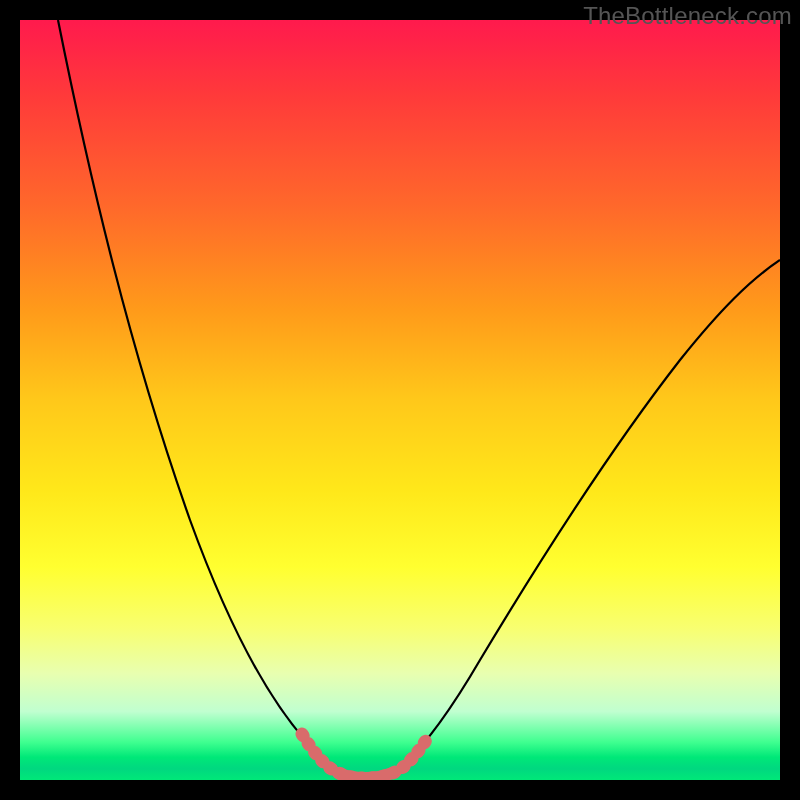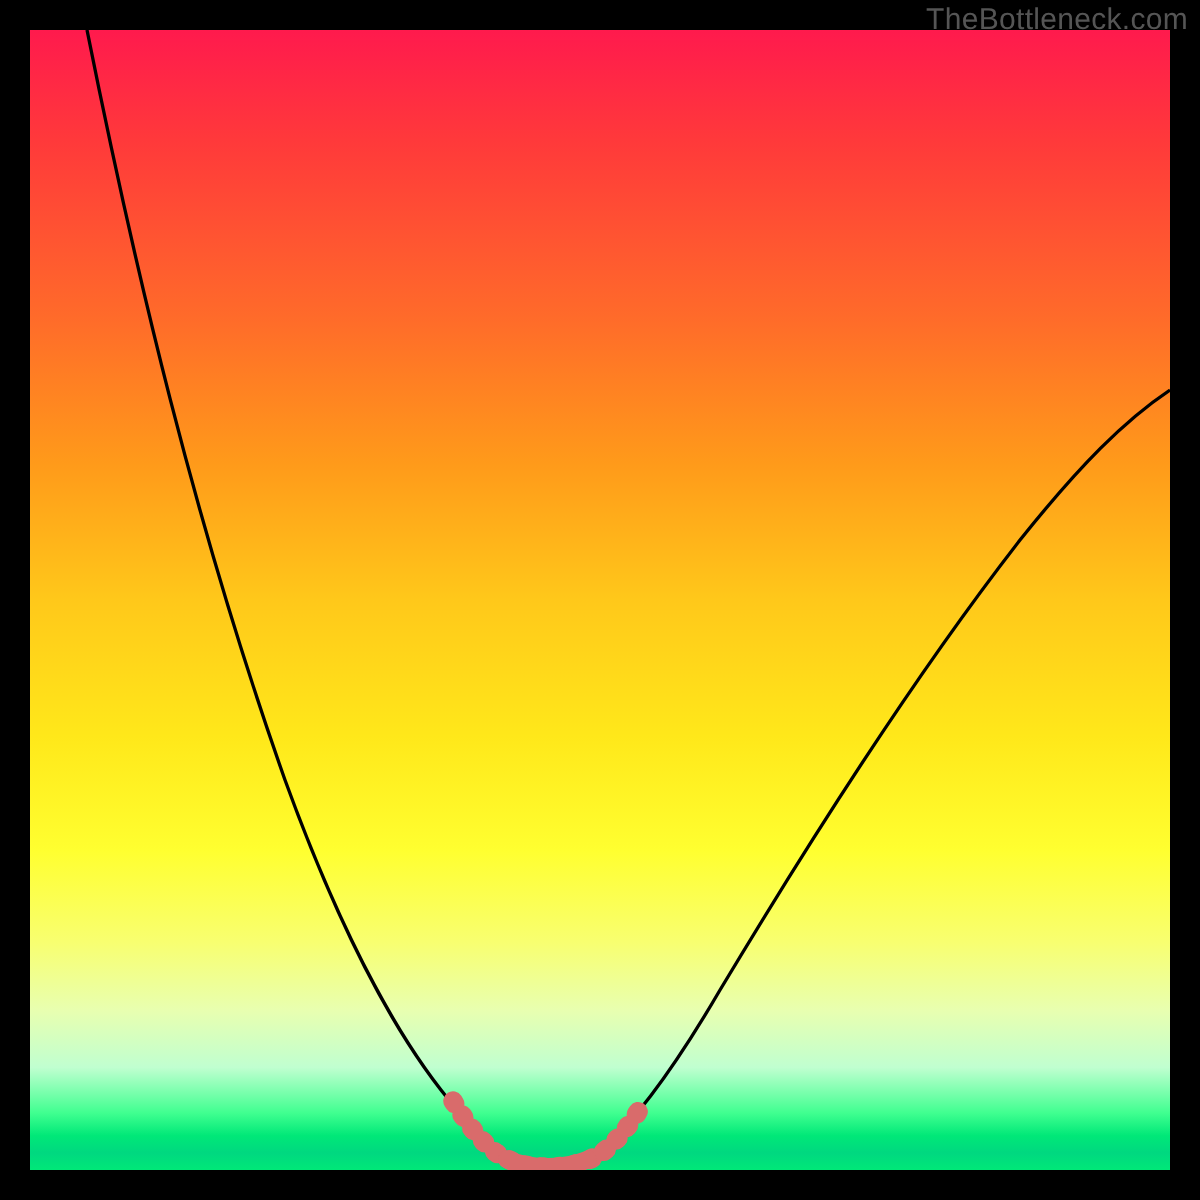--- a/index.html
+++ b/index.html
@@ -39,21 +39,21 @@
       #00e878 97%,
       #00d880 98.5%,
       #00e878 100%
     );
   }
   .watermark {
     position: absolute;
     top: 2px;
     right: 8px;
     color: #555;
-    font-size: 20px;
+    font-size: 24px;
     letter-spacing: 0.2px;
     z-index: 10;
     font-weight: 400;
   }
   svg.curves {
     position: absolute;
     left: 0; top: 0;
     width: 100%;
     height: 100%;
   }

